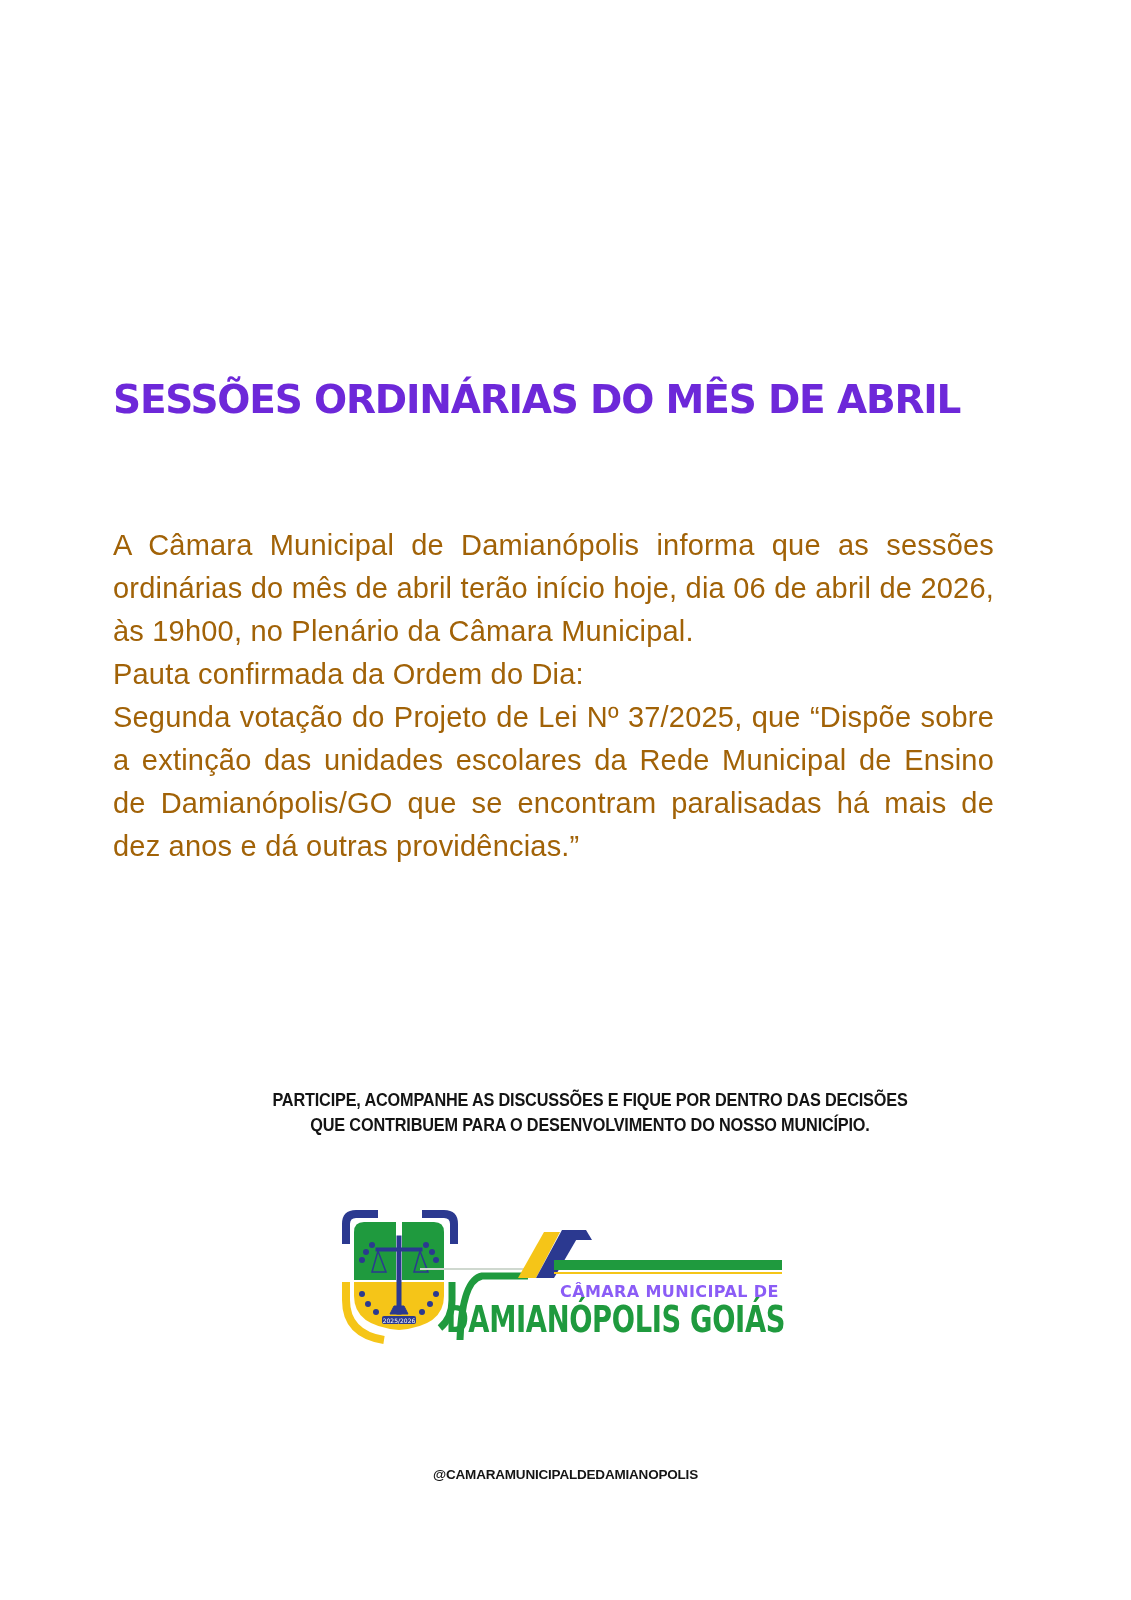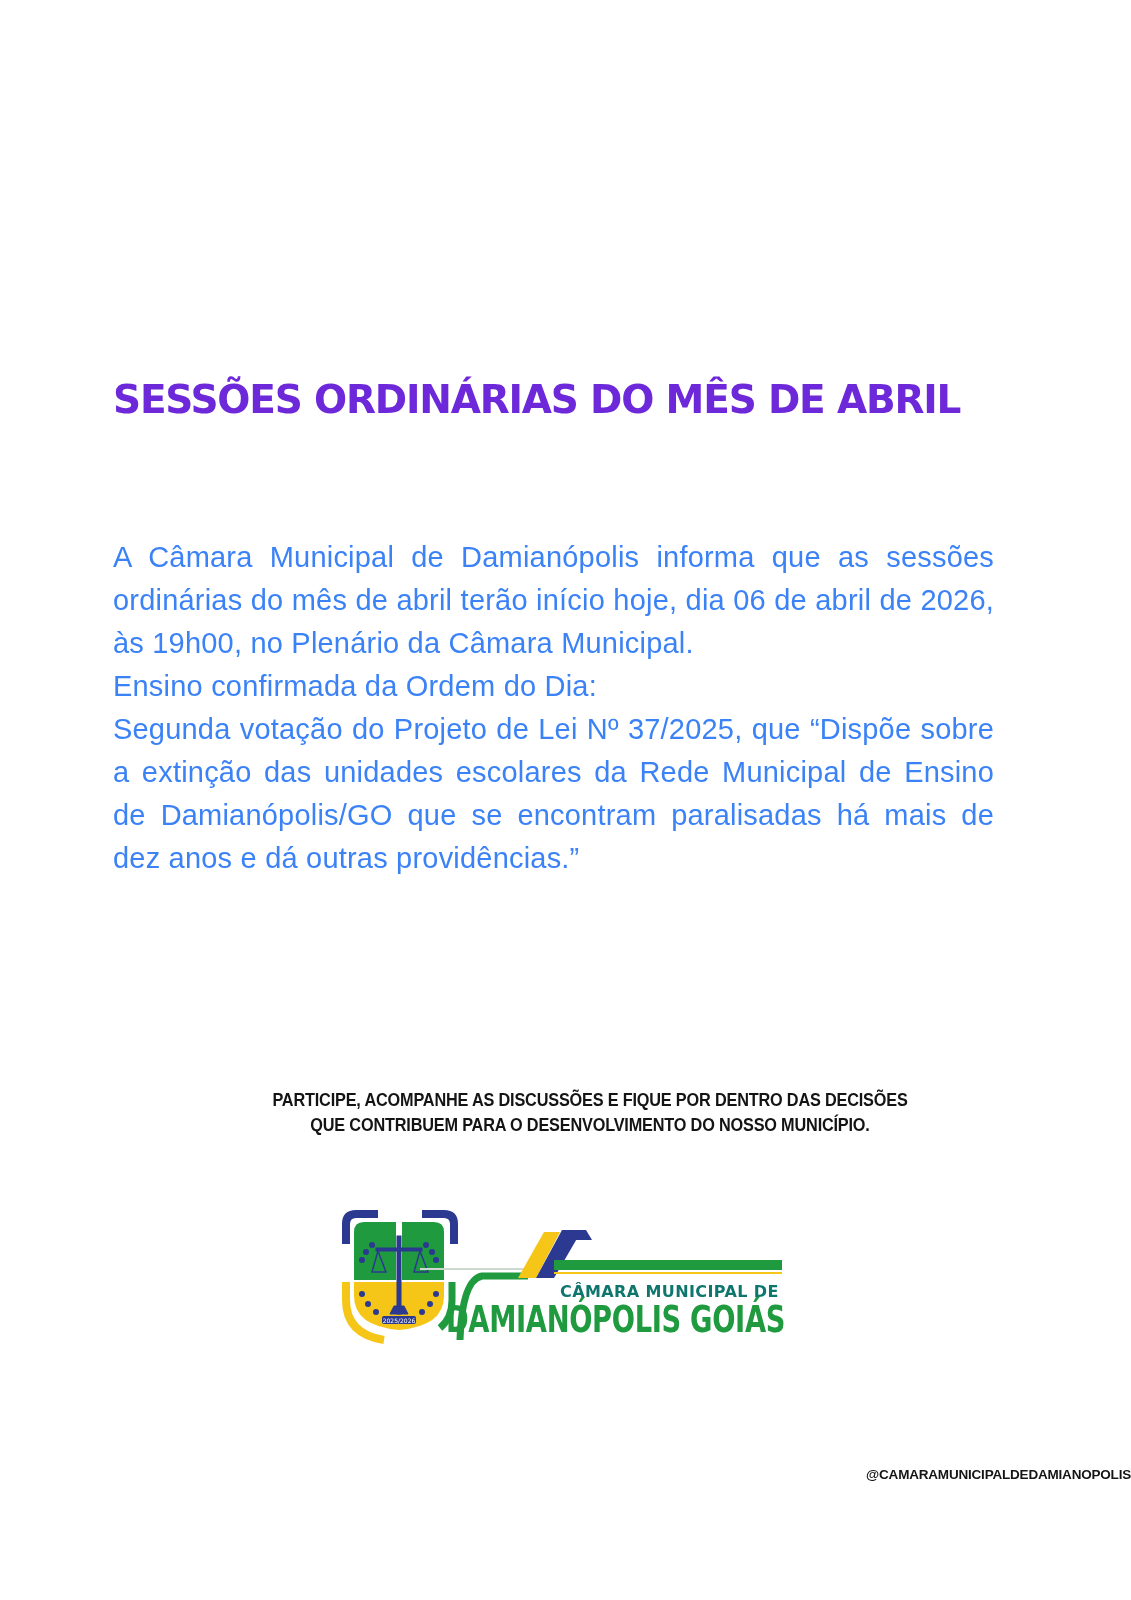--- a/index.html
+++ b/index.html
@@ -6,63 +6,63 @@
     body { width: 1131px; height: 1600px; position: relative; overflow: hidden; font-family: "Liberation Sans", sans-serif; color: #111111; }
 
     .title {
       position: absolute; left: 113px; top: 372px; width: 940px;
       font-family: "DejaVu Sans", sans-serif; font-weight: bold;
       font-size: 39px; letter-spacing: -1.2px; line-height: 56px;
       color: #6d28d9; white-space: nowrap;
     }
 
     .body-text {
-      position: absolute; left: 113px; top: 536px; width: 881px;
+      position: absolute; left: 113px; top: 524px; width: 881px;
       font-family: "Liberation Sans", sans-serif;
-      font-size: 29px; line-height: 43px; color: #3b82f6;
+      font-size: 29px; line-height: 43px; color: #a16207;
       text-align: justify; letter-spacing: 0.2px;
     }
     .body-text p { margin: 0; }
 
     .tagline {
       position: absolute; left: 200px; top: 1088px; width: 780px;
       text-align: center; font-family: "Liberation Sans", sans-serif;
       font-weight: bold; font-size: 17.5px; line-height: 25px;
       color: #141414; letter-spacing: -0.2px; transform: scaleX(0.93);
     }
     .tagline div { white-space: nowrap; }
 
     .logo { position: absolute; left: 340px; top: 1208px; width: 450px; height: 140px; }
     .logo svg { position: absolute; left: 0; top: 0; }
     .wm-line1 {
       position: absolute; left: 220px; top: 74px;
       font-family: "DejaVu Sans", sans-serif; font-weight: bold;
-      font-size: 16px; color: #0f766e; letter-spacing: 0.4px; white-space: nowrap;
+      font-size: 16px; color: #8b5cf6; letter-spacing: 0.4px; white-space: nowrap;
     }
     .wm-line2 {
       position: absolute; left: 106px; top: 88px;
       font-family: "DejaVu Sans", sans-serif; font-weight: bold;
       font-size: 38px; line-height: 46px; color: #1f9a3e; white-space: nowrap;
       transform: scaleX(0.72); transform-origin: left top; letter-spacing: -0.5px;
     }
 
     .handle {
-      position: absolute; left: 0; top: 1467px; width: 1131px; text-align: right;
+      position: absolute; left: 0; top: 1467px; width: 1131px; text-align: center;
       font-family: "Liberation Sans", sans-serif; font-weight: bold;
       font-size: 13.5px; color: #151515; letter-spacing: -0.2px;
     }
   </style>
 </head>
 <body>
 
 <h1 class="title" style="margin:0;">SESSÕES ORDINÁRIAS DO MÊS DE ABRIL</h1>
 
 <div class="body-text">
   <p>A Câmara Municipal de Damianópolis informa que as sessões ordinárias do mês de abril terão início hoje, dia 06 de abril de 2026, às 19h00, no Plenário da Câmara Municipal.</p>
-  <p>Ensino confirmada da Ordem do Dia:</p>
+  <p>Pauta confirmada da Ordem do Dia:</p>
   <p>Segunda votação do Projeto de Lei Nº 37/2025, que “Dispõe sobre a extinção das unidades escolares da Rede Municipal de Ensino de Damianópolis/GO que se encontram paralisadas há mais de dez anos e dá outras providências.”</p>
 </div>
 
 <div class="tagline">
   <div>PARTICIPE, ACOMPANHE AS DISCUSSÕES E FIQUE POR DENTRO DAS DECISÕES</div>
   <div>QUE CONTRIBUEM PARA O DESENVOLVIMENTO DO NOSSO MUNICÍPIO.</div>
 </div>
 
 <div class="logo">
   <svg width="450" height="140" viewBox="0 0 450 140">

